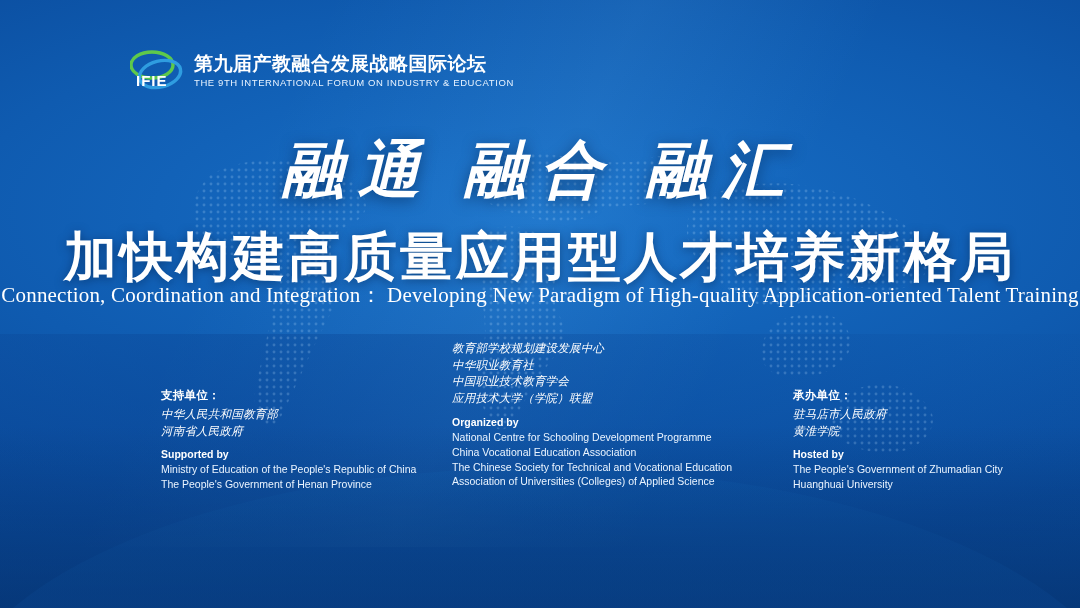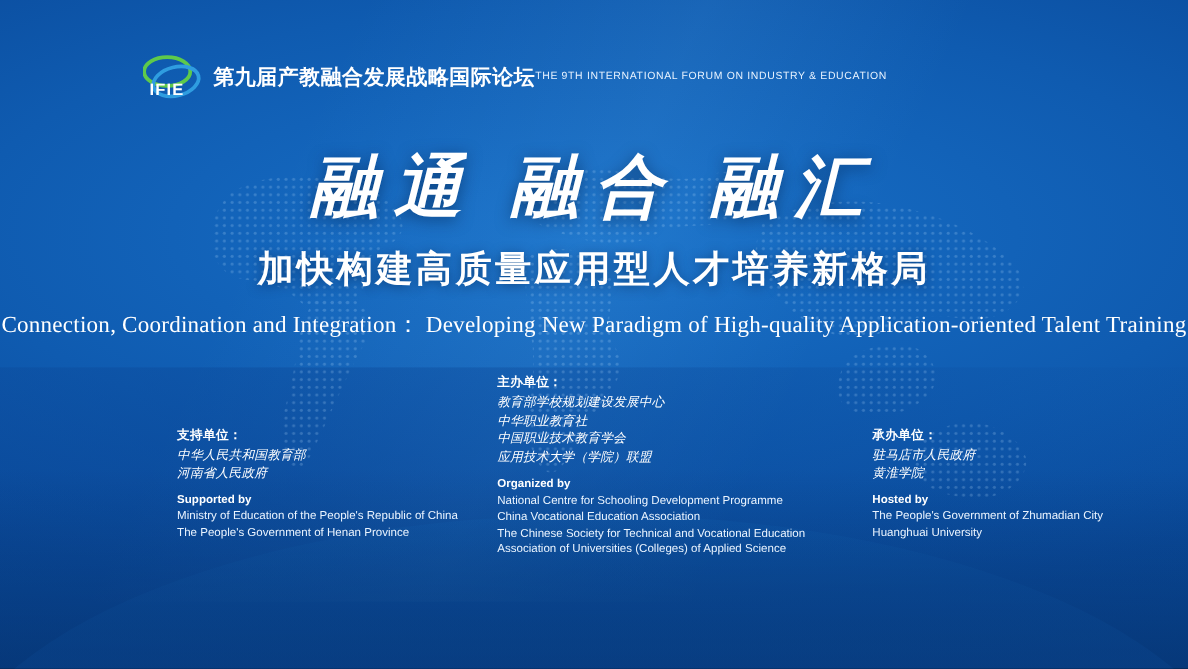--- a/index.html
+++ b/index.html
@@ -68,21 +68,21 @@
     gap: 10px;
   }
   .logo-mark {
     position: relative;
     width: 54px;
     height: 46px;
     flex: none;
   }
   .logo-text {
     display: flex;
-    flex-direction: row;
+    flex-direction: column;
     justify-content: center;
     line-height: 1.05;
   }
   .logo-cn {
     font-size: 19px;
     font-weight: bold;
     letter-spacing: 0.5px;
     color: #ffffff;
     white-space: nowrap;
   }
@@ -111,21 +111,21 @@
   .headline span { display: inline-block; }
   .headline .gap { width: 30px; display: inline-block; }
   .subhead {
     position: absolute;
     left: 0;
     top: 222px;
     width: 100%;
     text-align: center;
     font-family: "Liberation Serif", serif;
     font-weight: bold;
-    font-size: 33px;
+    font-size: 53px;
     letter-spacing: 3px;
     color: #ffffff;
     text-shadow: 0 2px 10px rgba(0,30,70,0.5);
   }
   .subhead-en {
     position: absolute;
     left: 0;
     top: 281px;
     width: 100%;
     text-align: center;
@@ -216,21 +216,20 @@
   <div class="credits credits-support">
     <div class="credit-title">支持单位：</div>
     <div class="credit-line">中华人民共和国教育部</div>
     <div class="credit-line">河南省人民政府</div>
     <div class="credit-en-title">Supported by</div>
     <div class="credit-en-line">Ministry of Education of the People's Republic of China</div>
     <div class="credit-en-line">The People's Government of Henan Province</div>
   </div>
 
   <div class="credits credits-organize">
-    <div class="credit-title">主办单位：</div>
     <div class="credit-line">教育部学校规划建设发展中心</div>
     <div class="credit-line">中华职业教育社</div>
     <div class="credit-line">中国职业技术教育学会</div>
     <div class="credit-line">应用技术大学（学院）联盟</div>
     <div class="credit-en-title">Organized by</div>
     <div class="credit-en-line">National Centre for Schooling Development Programme</div>
     <div class="credit-en-line">China Vocational Education Association</div>
     <div class="credit-en-line">The Chinese Society for Technical and Vocational Education</div>
     <div class="credit-en-line">Association of Universities (Colleges) of Applied Science</div>
   </div>

